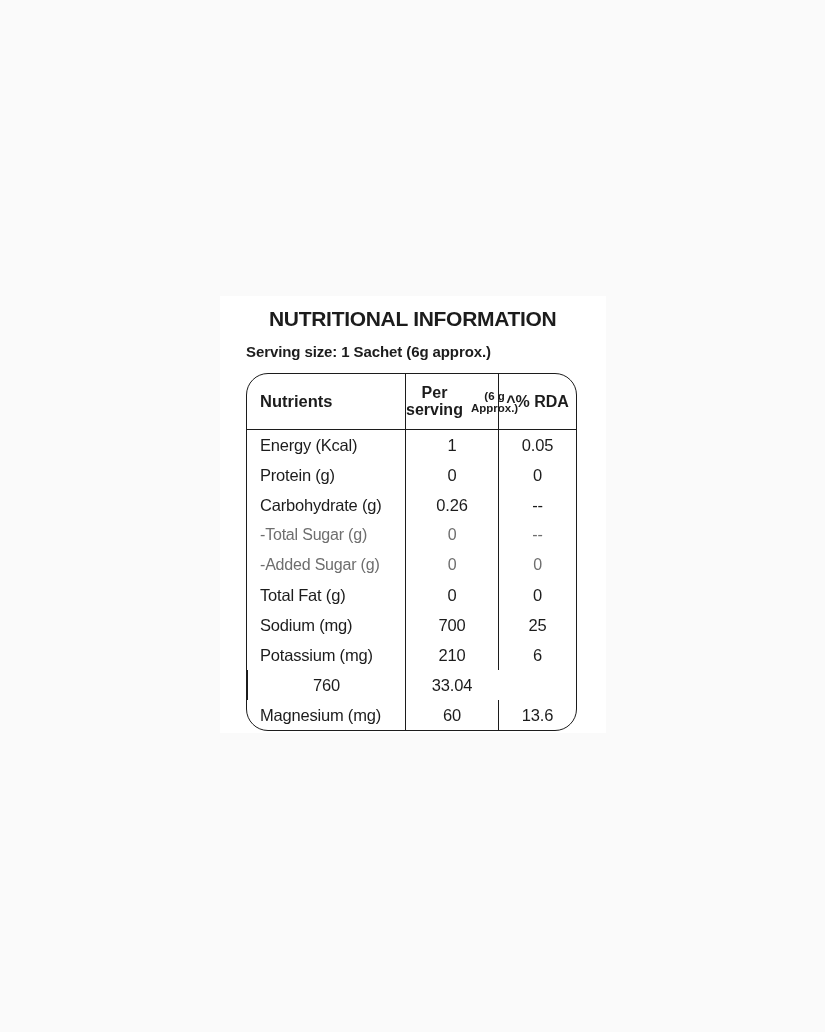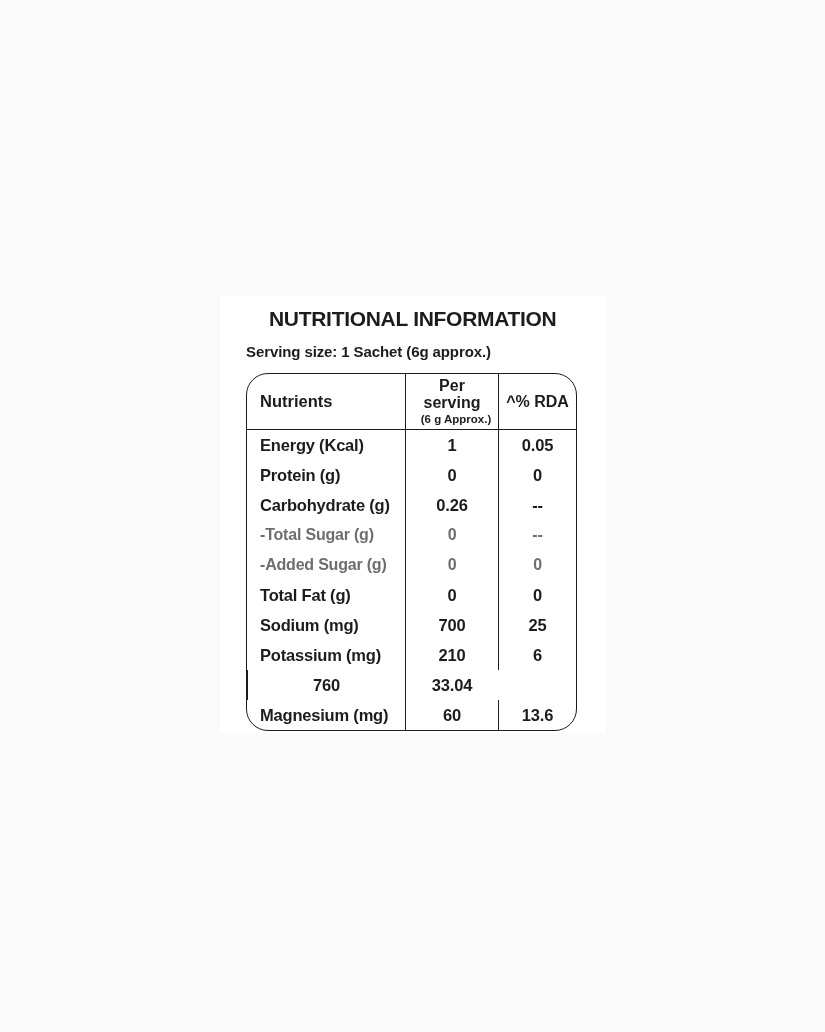--- a/index.html
+++ b/index.html
@@ -54,25 +54,25 @@
   .trow.data { height: 30px; }
   .cell { height: 100%; display: flex; align-items: center; }
   .cell.c2, .cell.c3 {
     border-left: 1.2px solid var(--border, #1c1c1c);
     justify-content: center;
     text-align: center;
   }
   .cell.c1 { padding-left: 13px; justify-content: flex-start; text-align: left; }
   .header .cell { font-weight: 700; color: var(--text, #1c1c1c); }
   .header .c1 { font-size: 16.5px; }
-  .header .c2 { flex-direction: column; justify-content: center; line-height: 1.05; padding: 2px 0; }
+  .header .c2 { flex-direction: row; justify-content: space-between; line-height: 1.05; padding: 2px 0; }
   .header .c2 .main { font-size: 16px; font-weight: 700; white-space: pre-line; }
   .header .c2 .sub { font-size: 11.5px; font-weight: 700; margin-top: 1px; margin-left: 8px; }
   .header .c3 { font-size: 16px; }
-  .data .cell { font-size: 16.5px; font-weight: 700; color: var(--text, #1c1c1c); letter-spacing: -0.2px; }
+  .data .cell { font-size: 16.5px; font-weight: 400; color: var(--text, #1c1c1c); letter-spacing: -0.2px; }
   .data.muted .cell { color: var(--muted, #6e6e6e); font-size: 16px; }
 </style>
 </head>
 <body>
 
 <div class="card">
   <div class="title">NUTRITIONAL INFORMATION</div>
   <div class="serving">Serving size: 1 Sachet (6g approx.)</div>
 
   <div class="ntable">

